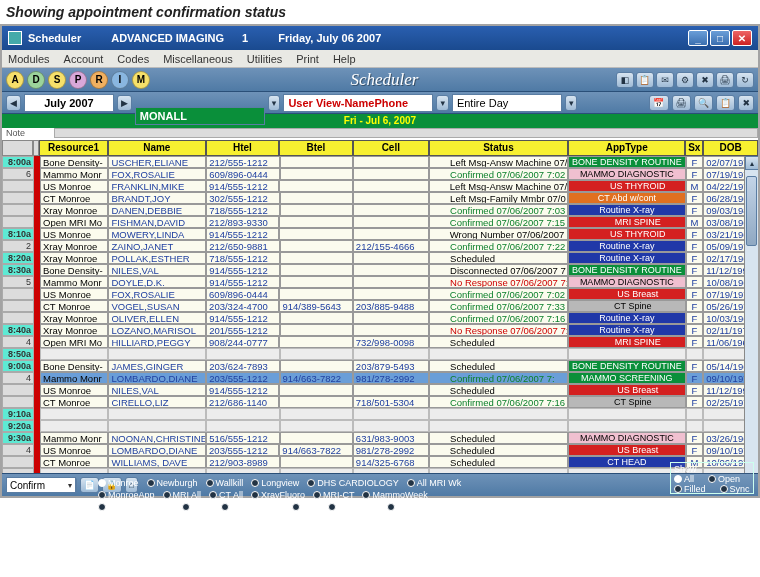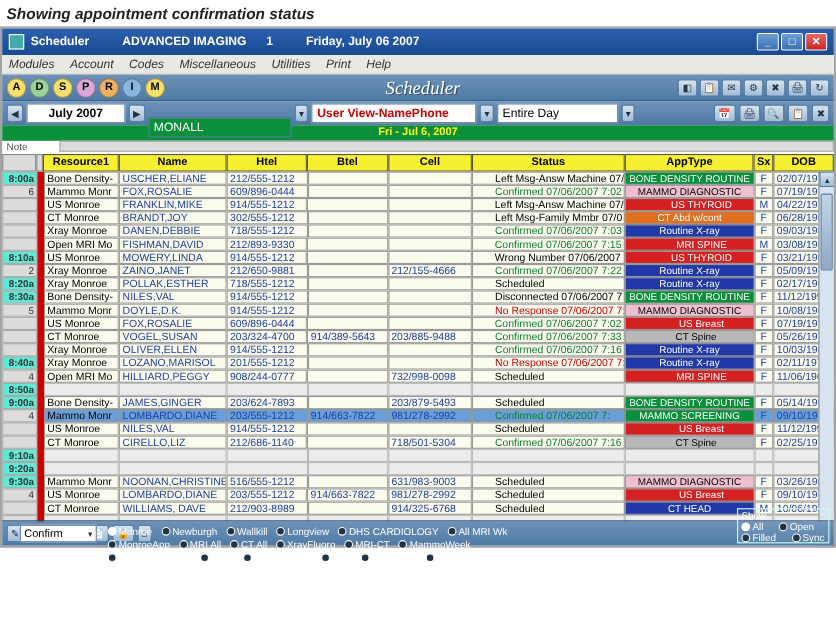--- a/index.html
+++ b/index.html
@@ -5,31 +5,31 @@
   * { box-sizing: border-box; margin: 0; padding: 0; font-family: Arial, sans-serif; }
   body { background: #fff; width: 760px; height: 577px; overflow: hidden; }
   .caption { font-size: 14px; font-weight: bold; font-style: italic; padding: 4px 6px; color: #222; }
   .window { border: 2px solid #a3a3a3; position: relative; }
   .titlebar { height: 24px; background: linear-gradient(to bottom,#2a5fb0,#1a4a8f); color:#fff; display:flex; align-items:center; padding:0 6px; font-size:11px; font-weight:bold; }
   .titlebar .app-icon{ width:14px;height:14px;background:#4aa;display:inline-block;margin-right:6px;border:1px solid #fff;}
   .titlebar .spacer{flex:1;}
   .winbtn{width:20px;height:16px;background:linear-gradient(#6a9ed8,#3b6fb0);border:1px solid #fff;margin-left:2px;color:#fff;display:flex;align-items:center;justify-content:center;font-size:10px;font-weight:bold;border-radius:2px;}
   .winbtn.close{background:linear-gradient(#e66,#c22);}
   .menubar{background:#e9e9e4;height:18px;display:flex;align-items:center;padding:0 6px;font-size:11px;color:#333;border-bottom:1px solid #bbb;}
-  .menubar span{margin-right:14px;font-style:italic;}
+  .menubar span{margin-right:14px;}
   .ribbon{height:24px;background:linear-gradient(#6e92b8,#4f7aa5);display:flex;align-items:center;padding:0 4px;border-bottom:1px solid #2a4f78;}
   .badge{width:18px;height:18px;border-radius:50%;margin-right:3px;display:flex;align-items:center;justify-content:center;font-size:10px;font-weight:bold;border:1px solid rgba(0,0,0,.3);}
   .b-y{background:#f6e06a;} .b-g{background:#9bd39b;} .b-p{background:#d9a8d9;} .b-o{background:#f0b060;} .b-b{background:#89b6e0;}
   .ribbon .title{flex:1;text-align:center;color:#fff;font-style:italic;font-family:'Times New Roman',serif;font-size:17px;text-shadow:1px 1px 0 rgba(0,0,0,.4);}
   .rib-icons{display:flex;gap:2px;}
   .rib-btn{width:18px;height:16px;background:linear-gradient(#d7e4f0,#9fbbd6);border:1px solid #5a7da3;border-radius:3px;display:flex;align-items:center;justify-content:center;font-size:9px;color:#234;}
   .toolbar2{height:22px;background:linear-gradient(#6e92b8,#4f7aa5);display:flex;align-items:center;padding:0 4px;gap:3px;border-bottom:1px solid #2a4f78;}
   .tbtn{height:16px;background:linear-gradient(#d7e4f0,#9fbbd6);border:1px solid #5a7da3;border-radius:3px;display:flex;align-items:center;justify-content:center;font-size:9px;color:#234;padding:0 3px;}
   .tfield{height:18px;background:#fff;border:1px solid #5a7da3;font-size:11px;padding:0 4px;display:flex;align-items:center;}
-  .tfield.green{background:#0a8f3a;color:#fff;font-weight:normal;margin-top:27px;}
+  .tfield.green{background:#0a8f3a;color:#fff;font-weight:bold;margin-top:27px;}
   .tfield.red{color:#c00;font-weight:bold;}
   .datebar{height:14px;background:#0a8f3a;color:#ff0;font-size:10px;font-weight:bold;text-align:center;line-height:14px;}
   .note-row{height:12px;display:flex;font-size:9px;color:#555;}
   .note-row .lbl{width:52px;padding-left:4px;}
   .note-row .rest{flex:1;background:#dcdcdc;border:1px solid #aaa;height:10px;}
   .hdr-row{display:flex;height:16px;font-size:10px;font-weight:bold;}
   .hdr-row .time{width:32px;background:#dcdcdc;border:1px solid #888;}
   .hdr-row .clr{width:6px;background:#dcdcdc;border:1px solid #888;}
   .hdr-row .cell{border:1px solid #555;background:#f7f030;text-align:center;line-height:14px;overflow:hidden;}
   .w-res{width:70px;} .w-name{width:100px;} .w-htel{width:75px;} .w-btel{width:75px;} .w-cell{width:78px;} .w-stat{width:142px;} .w-app{width:120px;} .w-sx{width:18px;} .w-dob{width:56px;}
@@ -51,21 +51,21 @@
   .empty{height:12px;display:flex;margin-left:6px;}
   .empty .c{border:1px solid #bbb;background:#ececec;}
   .footer{position:absolute;bottom:0;left:0;right:0;background:linear-gradient(#6e92b8,#4f7aa5);border-top:1px solid #2a4f78;padding:3px 4px;}
   .foot-icons{display:flex;gap:3px;}
   .foot-row{display:flex;align-items:center;font-size:9px;color:#fff;flex-wrap:wrap;padding-top:2px;}
   .radio{display:inline-flex;align-items:center;margin-right:8px;}
   .radio i{width:8px;height:8px;border-radius:50%;border:1px solid #fff;margin-right:2px;background:#234;display:inline-block;}
   .radio.on i{background:#fff;}
   .showbox{position:absolute;right:4px;bottom:2px;width:84px;height:32px;border:1px solid #cfe;background:rgba(255,255,255,.05);font-size:9px;color:#fff;padding:1px 3px;}
   .showbox .r{display:flex;gap:6px;}
-  .confirm{position:absolute;left:16px;bottom:3px;width:70px;height:16px;background:#fff;border:1px solid #5a7da3;font-size:10px;padding:0 3px;display:flex;align-items:center;}
+  .confirm{position:absolute;left:4px;bottom:3px;width:70px;height:16px;background:#fff;border:1px solid #5a7da3;font-size:10px;padding:0 3px;display:flex;align-items:center;}
   .confirm:after{content:"▾";margin-left:auto;font-size:8px;color:#333;}
   .scroll{position:absolute;right:0;top:0;width:14px;height:100%;background:#d7e4f0;border-left:1px solid #888;}
   .scroll .thumb{position:absolute;left:1px;top:20px;right:1px;height:70px;background:linear-gradient(#c3d4e8,#8fa8c2);border:1px solid #5a7da3;border-radius:2px;}
   .scroll .arr{position:absolute;left:0;width:14px;height:14px;background:linear-gradient(#d7e4f0,#9fbbd6);border:1px solid #5a7da3;display:flex;align-items:center;justify-content:center;font-size:8px;color:#234;}
 </style>
 </head>
 <body>
 
 <div class="caption">Showing appointment confirmation status</div>
 

